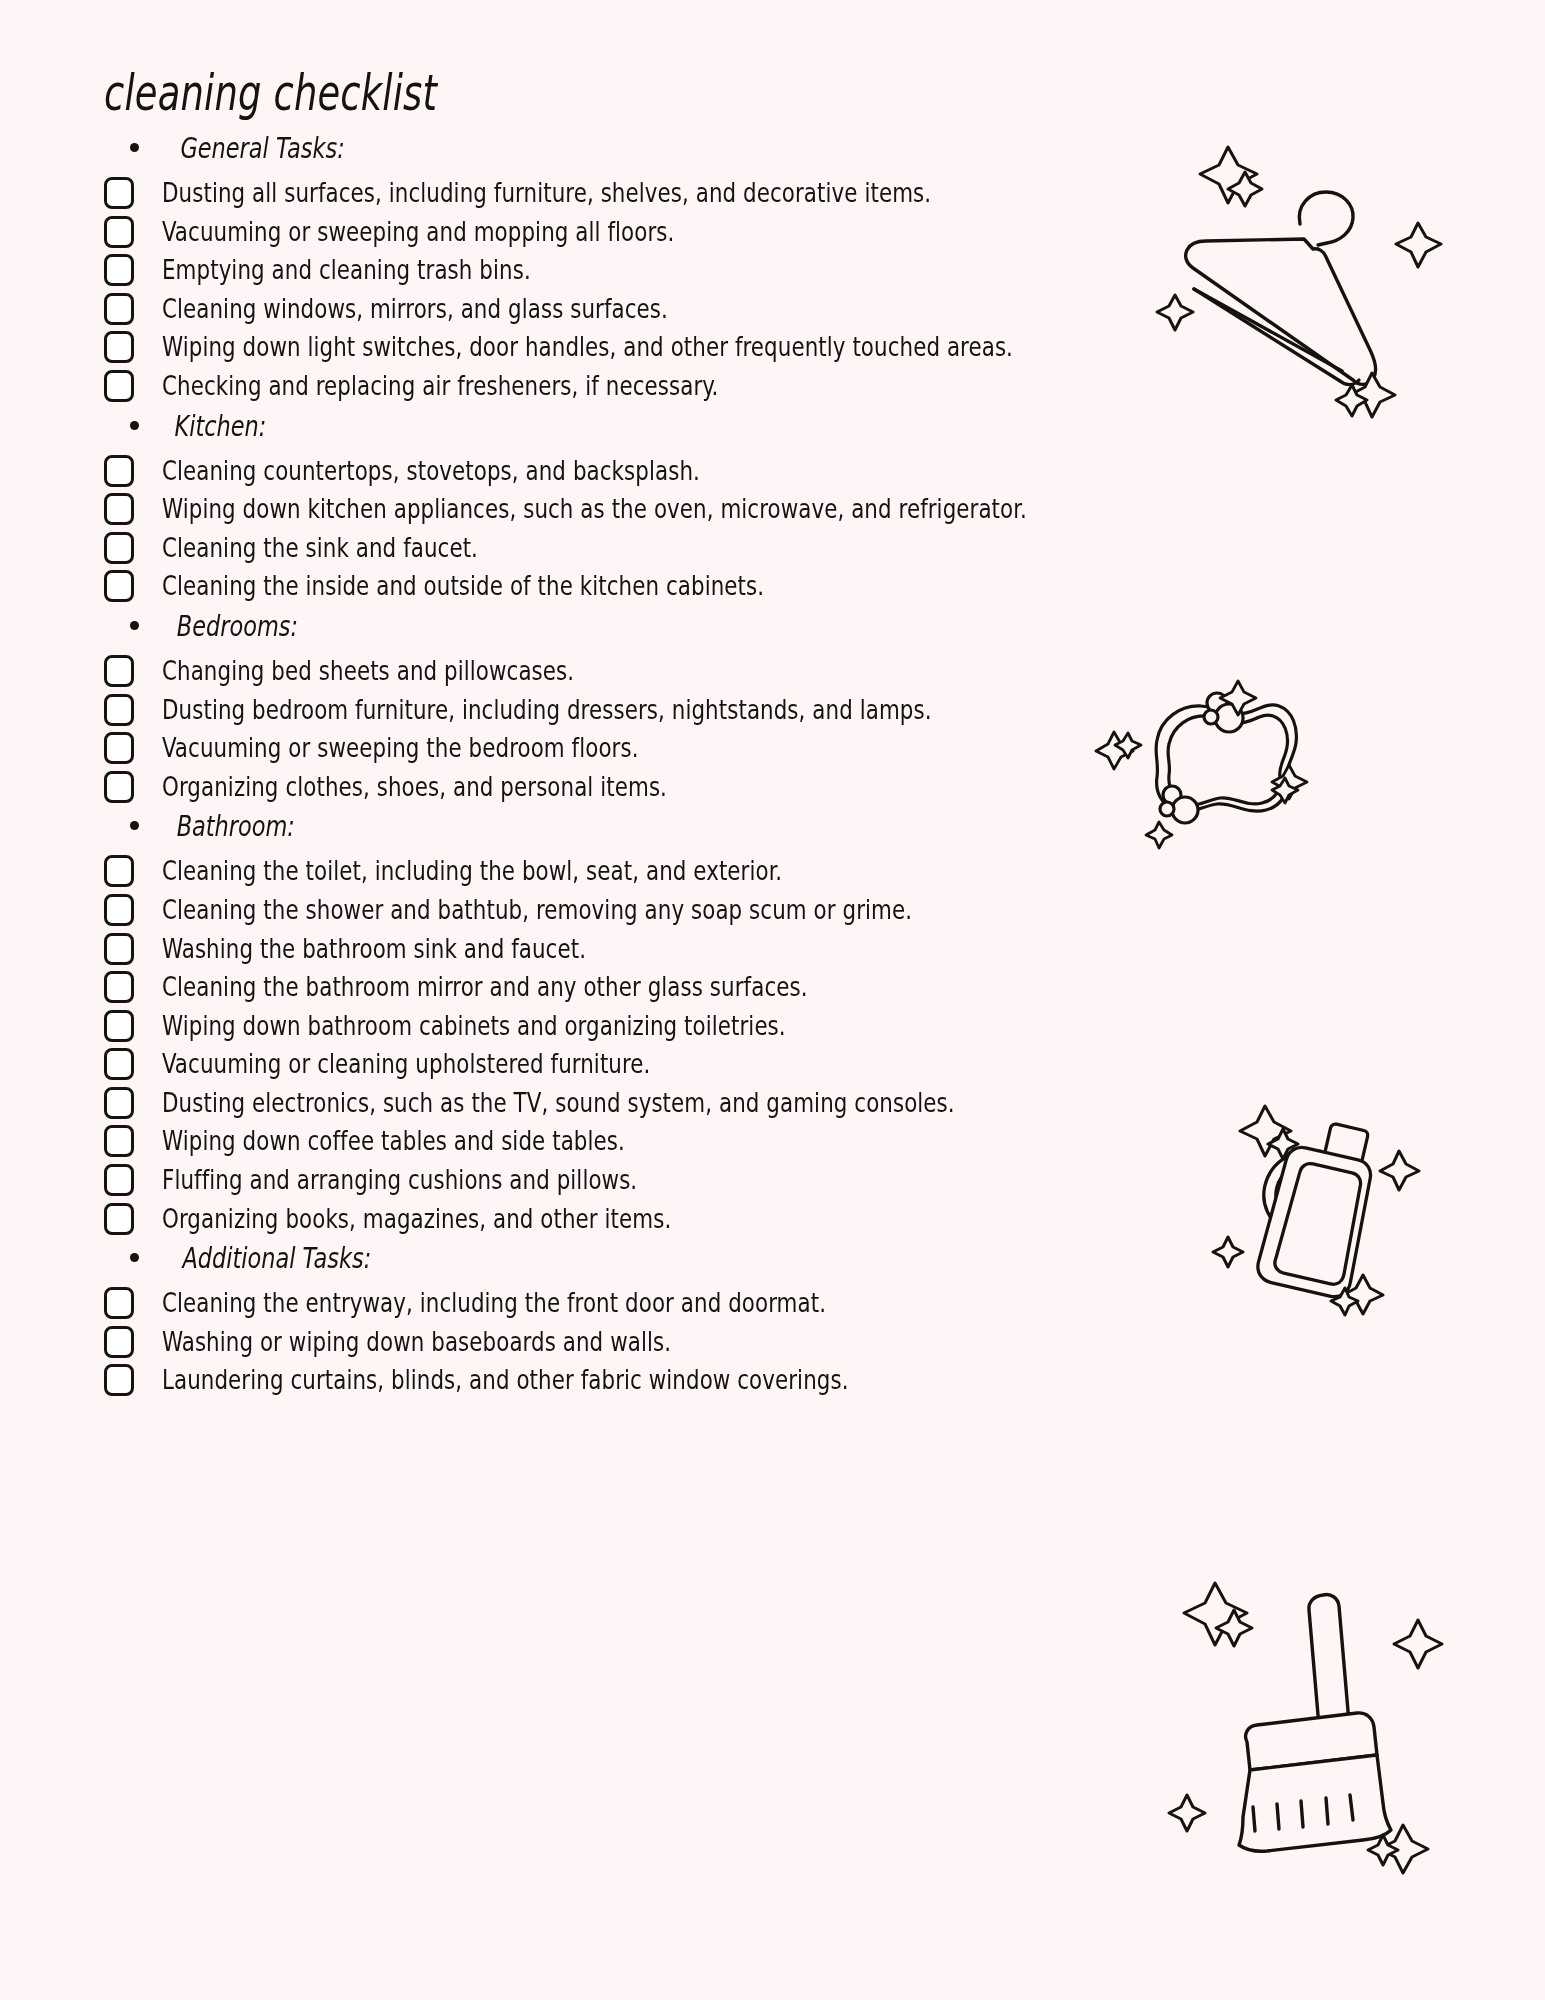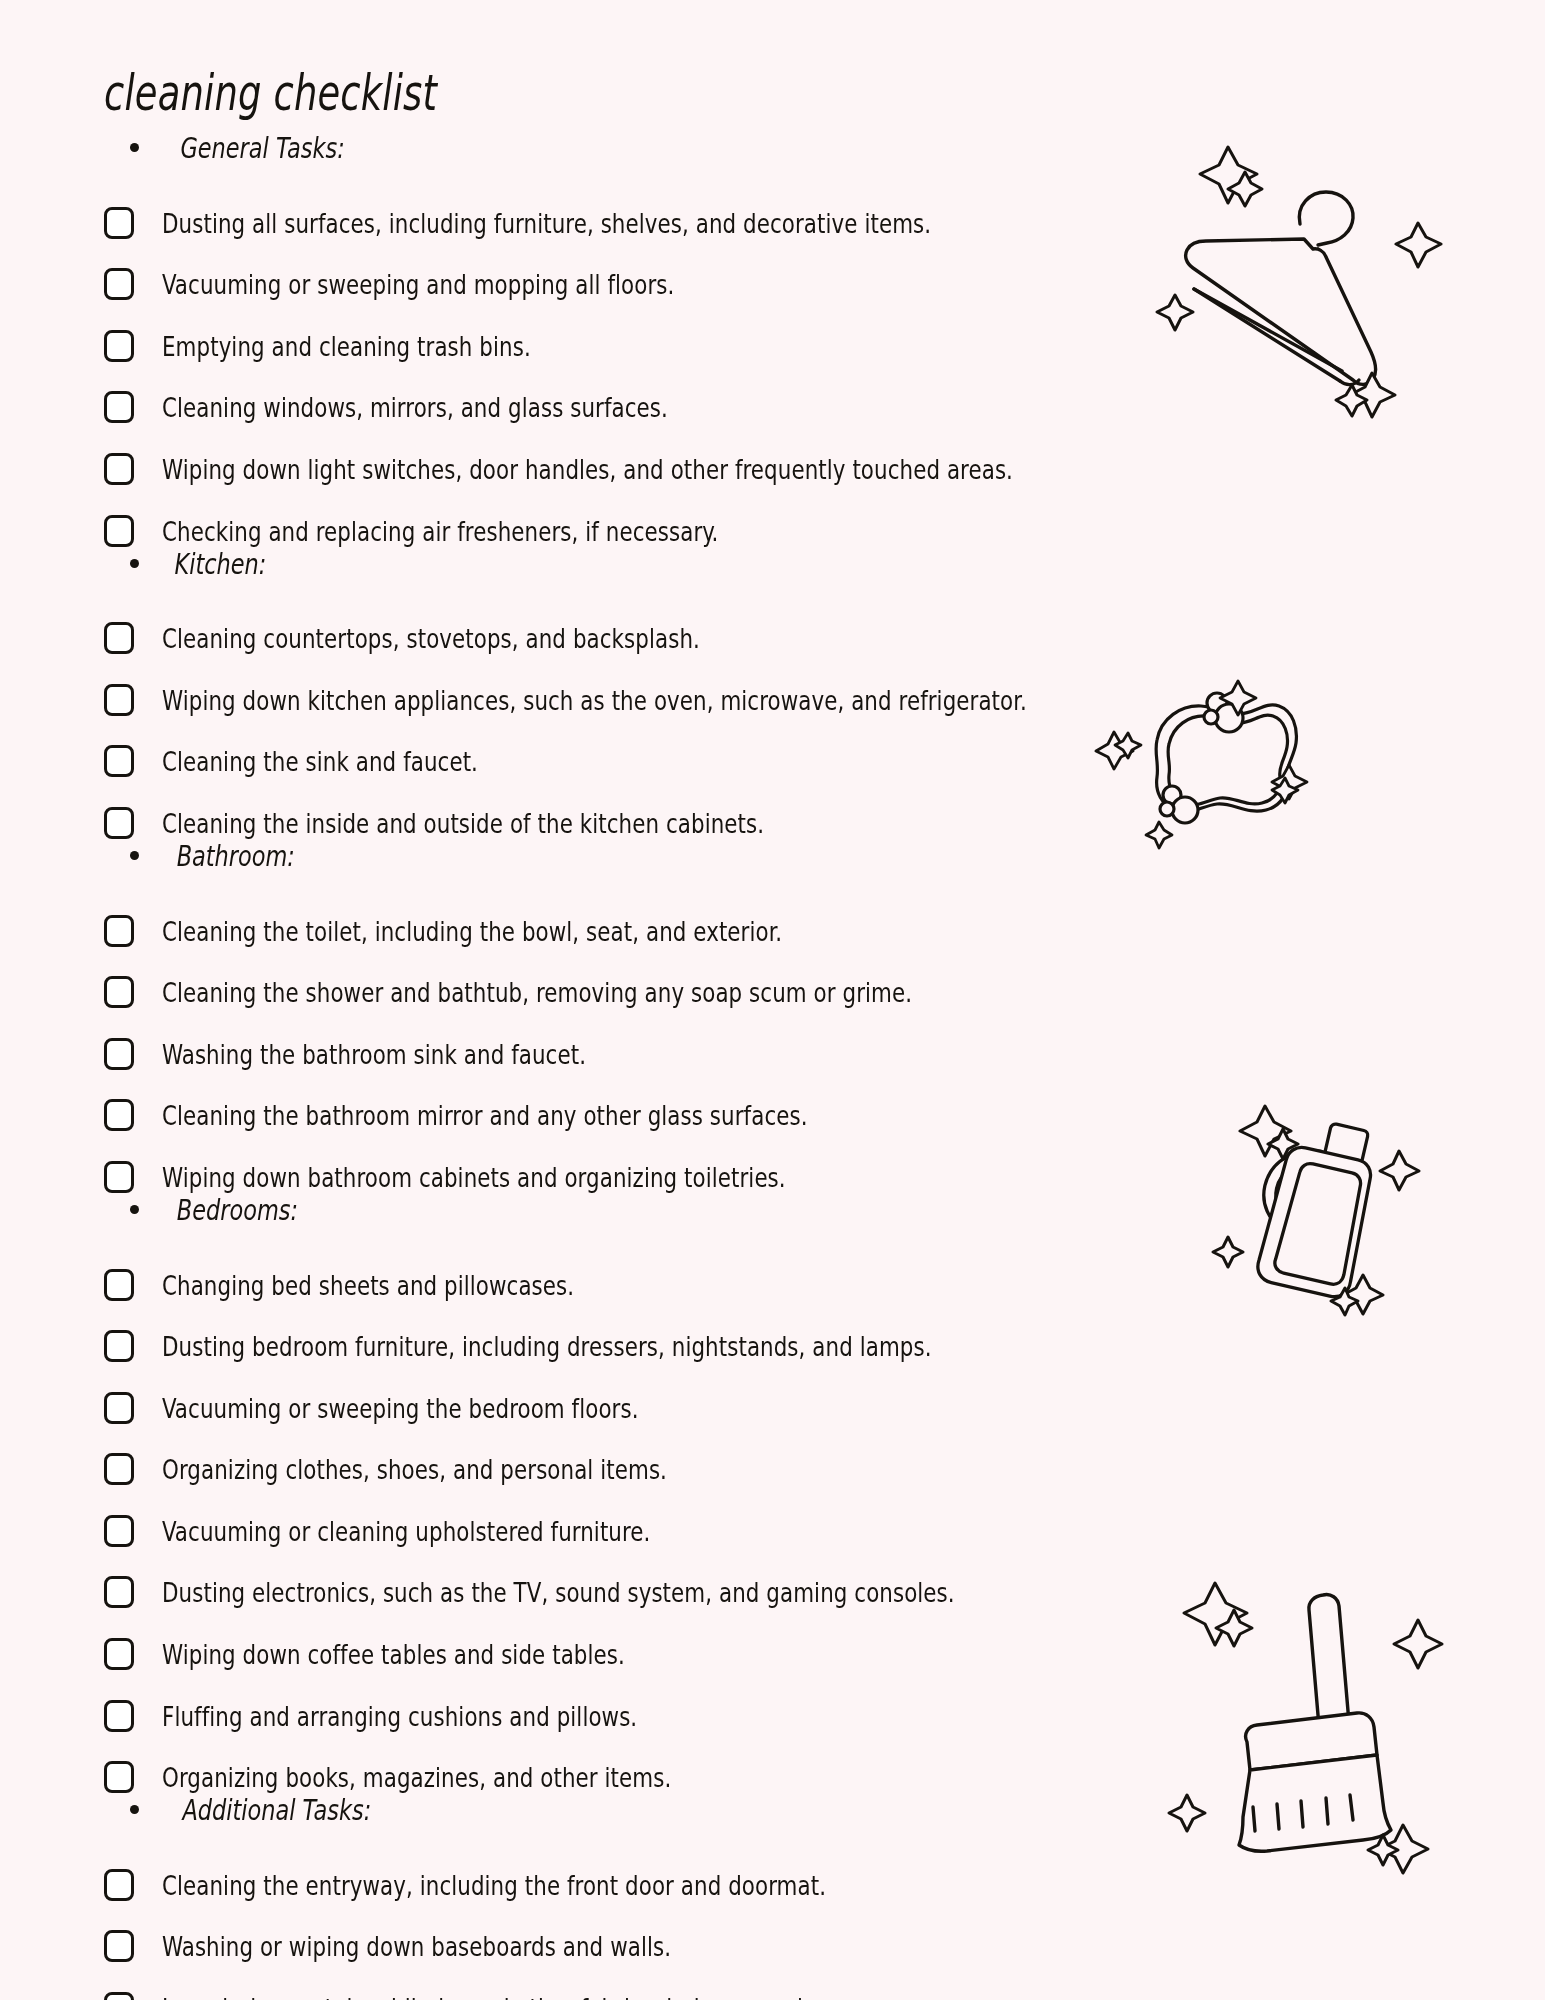--- a/index.html
+++ b/index.html
@@ -67,24 +67,23 @@
     font-size: 29px;
     color: #16130f;
     margin-left: 28px;
     transform: scaleX(0.86);
     transform-origin: left baseline;
     white-space: nowrap;
   }
 
   .task-row {
     display: flex;
-    align-items: flex-end;
+    align-items: flex-start;
     height: 38.6px;
     padding-left: 0;
-    margin-top: 23px;
   }
 
   .checkbox {
     width: 30px;
     height: 32px;
     border: 3px solid #16130f;
     border-radius: 8px;
     background: #ffffff;
     box-sizing: border-box;
     flex: 0 0 auto;
@@ -171,20 +170,42 @@
           <span class="task-text">Cleaning the sink and faucet.</span>
         </div>
         <div class="task-row">
           <div class="checkbox"></div>
           <span class="task-text">Cleaning the inside and outside of the kitchen cabinets.</span>
         </div>
       </div>
       <div class="section">
         <div class="section-head">
           <span class="section-bullet"></span>
+          <span class="section-label">Bedrooms:</span>
+        </div>
+        <div class="task-row">
+          <div class="checkbox"></div>
+          <span class="task-text">Changing bed sheets and pillowcases.</span>
+        </div>
+        <div class="task-row">
+          <div class="checkbox"></div>
+          <span class="task-text">Dusting bedroom furniture, including dressers, nightstands, and lamps.</span>
+        </div>
+        <div class="task-row">
+          <div class="checkbox"></div>
+          <span class="task-text">Vacuuming or sweeping the bedroom floors.</span>
+        </div>
+        <div class="task-row">
+          <div class="checkbox"></div>
+          <span class="task-text">Organizing clothes, shoes, and personal items.</span>
+        </div>
+      </div>
+      <div class="section">
+        <div class="section-head">
+          <span class="section-bullet"></span>
           <span class="section-label">Bathroom:</span>
         </div>
         <div class="task-row">
           <div class="checkbox"></div>
           <span class="task-text">Cleaning the toilet, including the bowl, seat, and exterior.</span>
         </div>
         <div class="task-row">
           <div class="checkbox"></div>
           <span class="task-text">Cleaning the shower and bathtub, removing any soap scum or grime.</span>
         </div>
@@ -192,42 +213,20 @@
           <div class="checkbox"></div>
           <span class="task-text">Washing the bathroom sink and faucet.</span>
         </div>
         <div class="task-row">
           <div class="checkbox"></div>
           <span class="task-text">Cleaning the bathroom mirror and any other glass surfaces.</span>
         </div>
         <div class="task-row">
           <div class="checkbox"></div>
           <span class="task-text">Wiping down bathroom cabinets and organizing toiletries.</span>
-        </div>
-      </div>
-      <div class="section">
-        <div class="section-head">
-          <span class="section-bullet"></span>
-          <span class="section-label">Bedrooms:</span>
-        </div>
-        <div class="task-row">
-          <div class="checkbox"></div>
-          <span class="task-text">Changing bed sheets and pillowcases.</span>
-        </div>
-        <div class="task-row">
-          <div class="checkbox"></div>
-          <span class="task-text">Dusting bedroom furniture, including dressers, nightstands, and lamps.</span>
-        </div>
-        <div class="task-row">
-          <div class="checkbox"></div>
-          <span class="task-text">Vacuuming or sweeping the bedroom floors.</span>
-        </div>
-        <div class="task-row">
-          <div class="checkbox"></div>
-          <span class="task-text">Organizing clothes, shoes, and personal items.</span>
         </div>
       </div>
       <div class="section">
         <div class="task-row">
           <div class="checkbox"></div>
           <span class="task-text">Vacuuming or cleaning upholstered furniture.</span>
         </div>
         <div class="task-row">
           <div class="checkbox"></div>
           <span class="task-text">Dusting electronics, such as the TV, sound system, and gaming consoles.</span>

